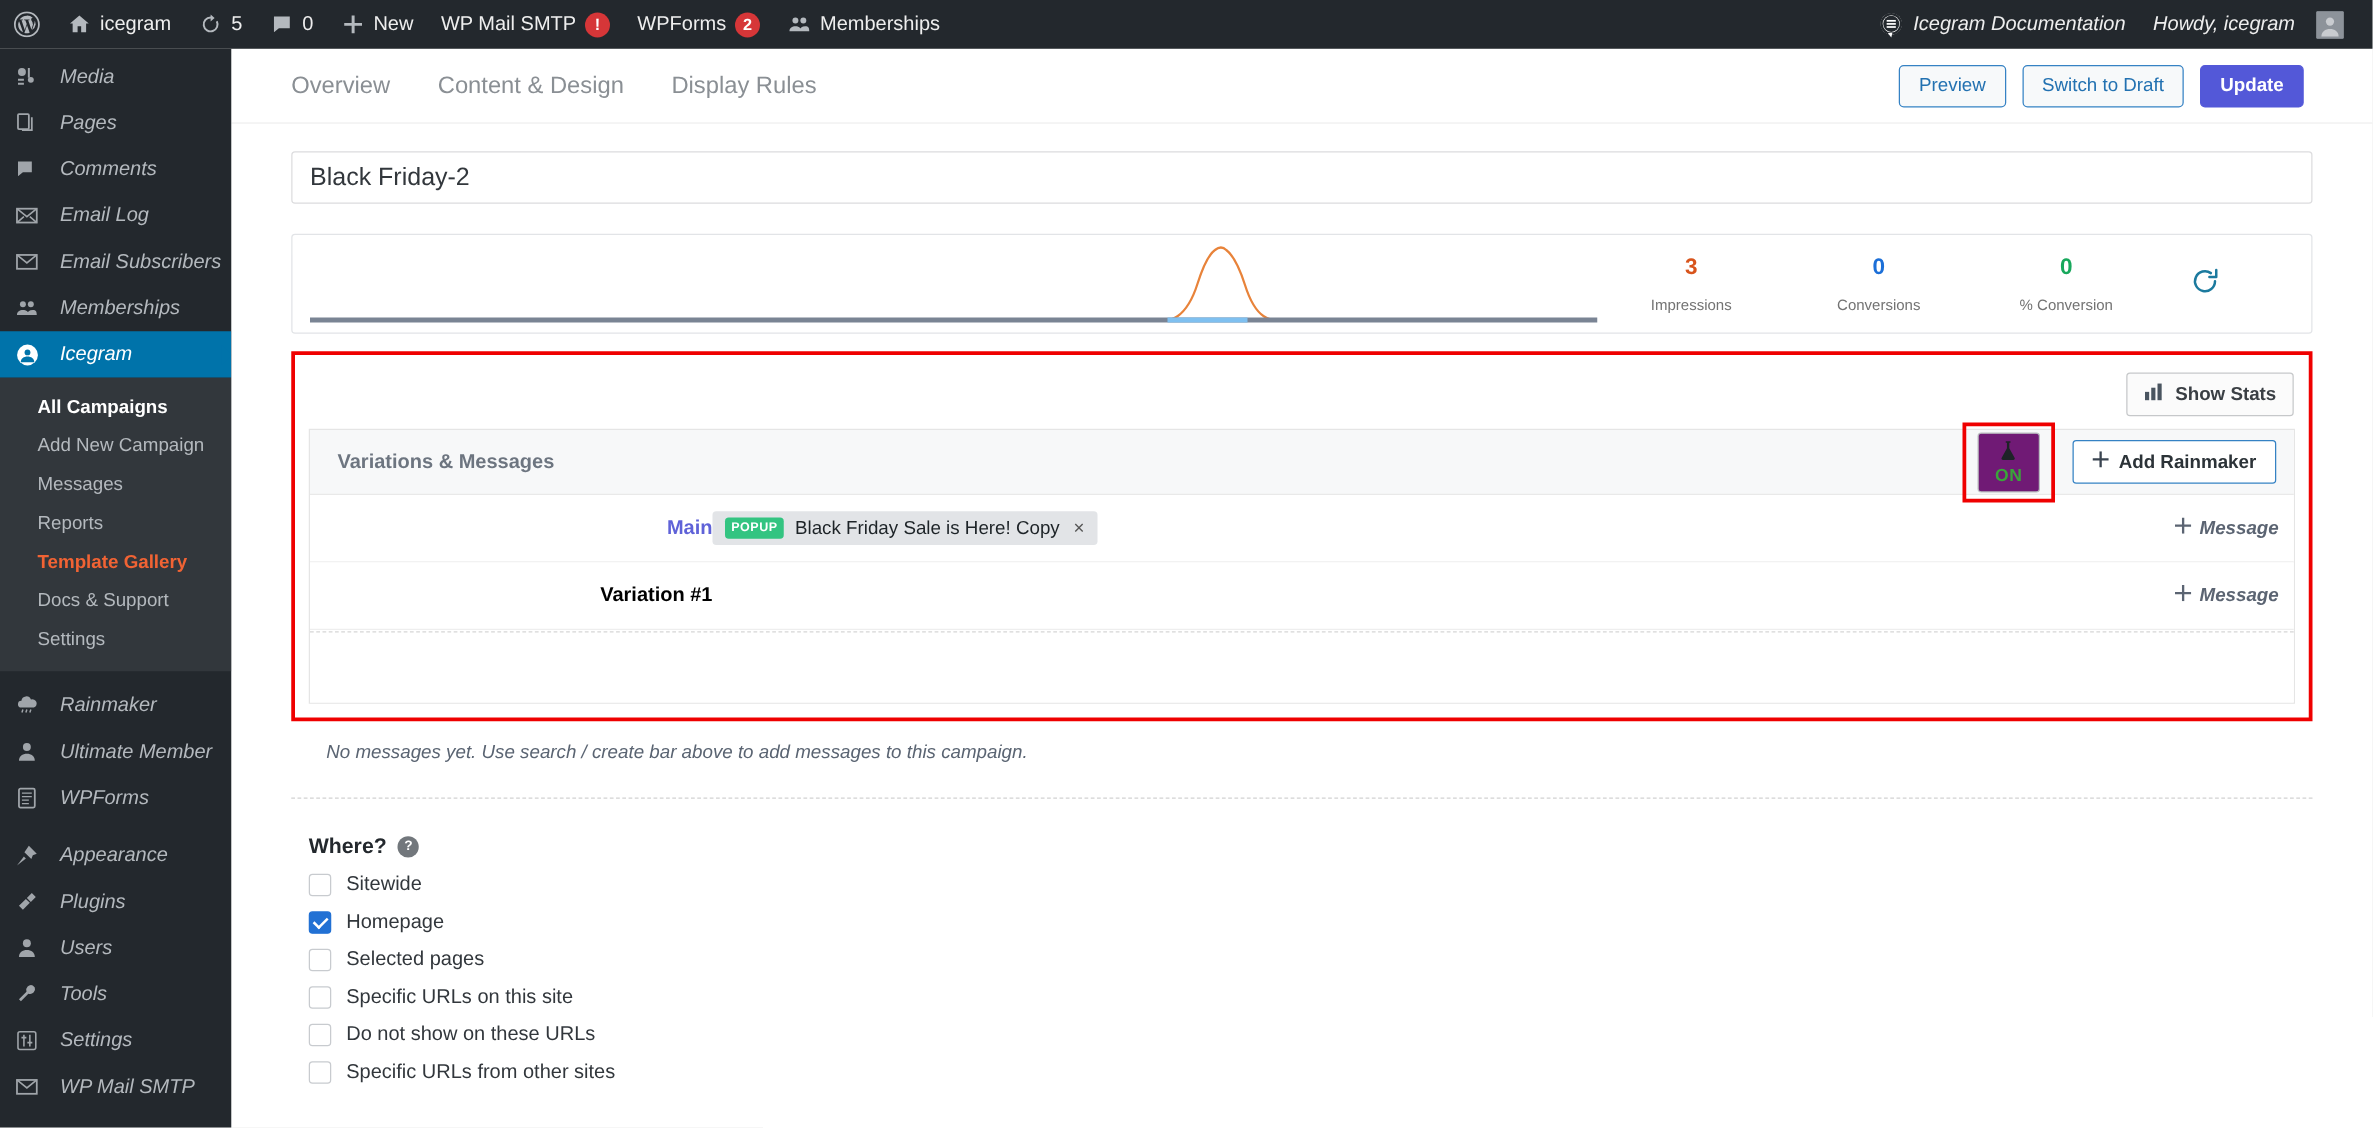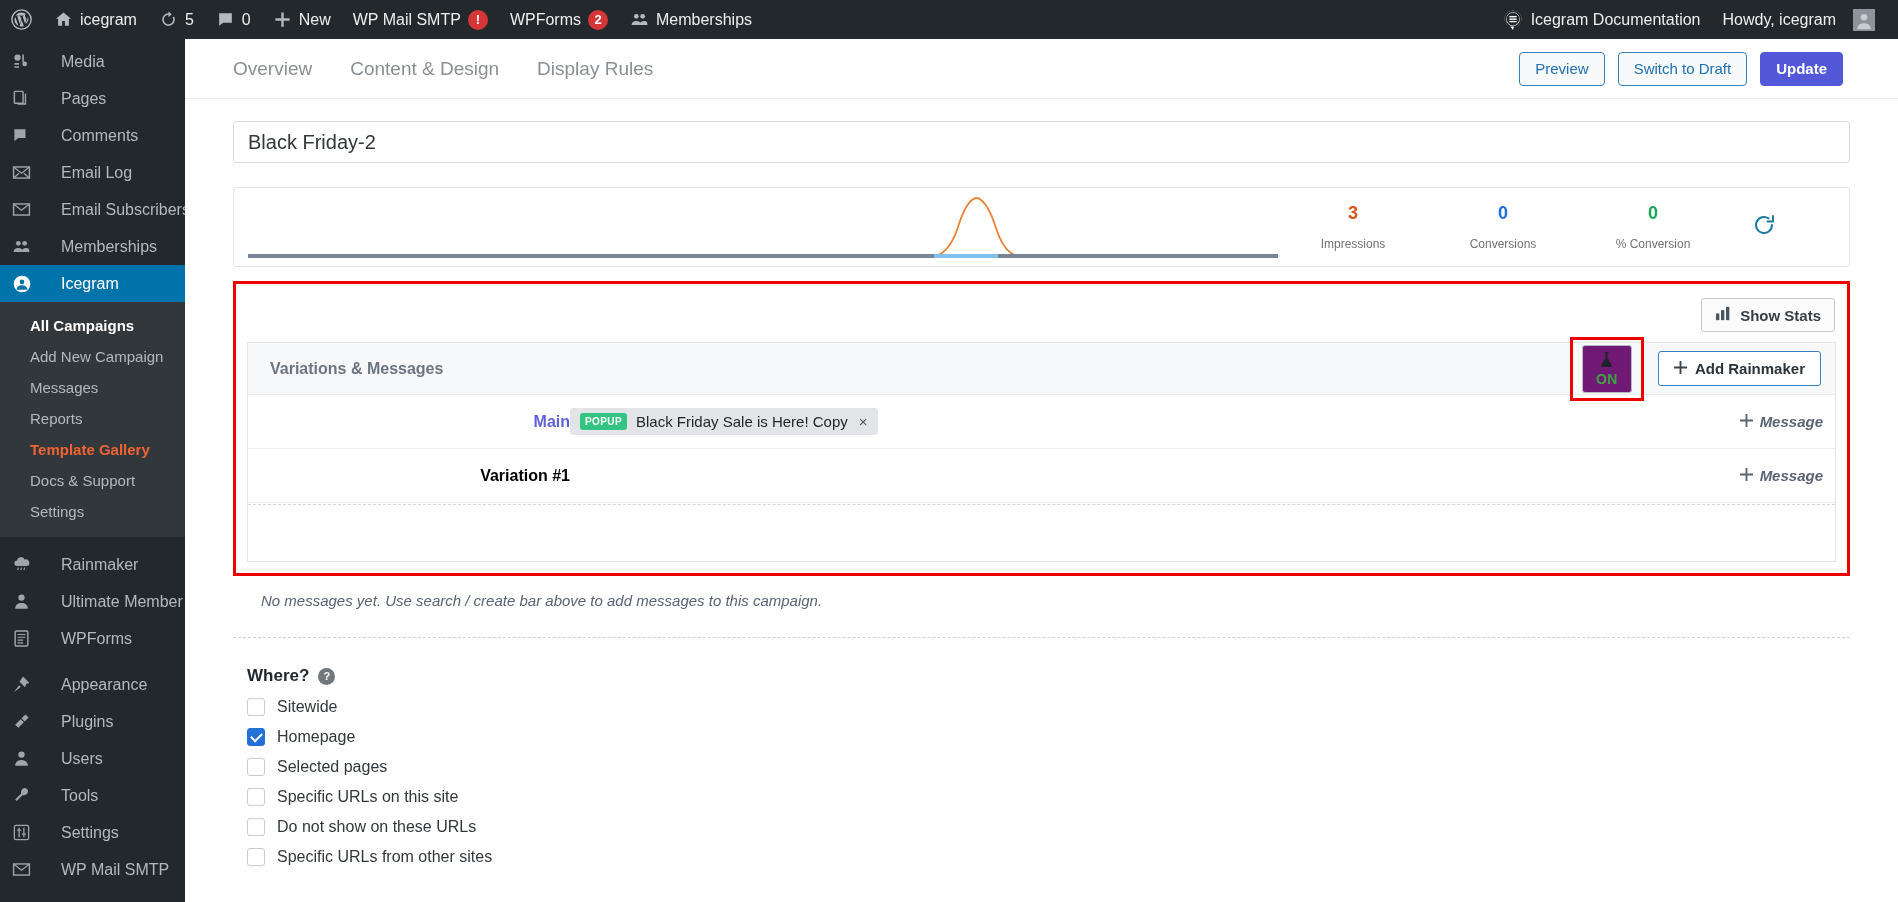--- a/index.html
+++ b/index.html
@@ -29,21 +29,21 @@
   }
   .ab-item .lbl { font-size: 16px; color: #eeeeee; }
   .ab-sub { color: #a0a5aa; }
   .ab-icon { display: inline-flex; align-items: center; justify-content: center; }
   .ab-badge {
     display: inline-flex; align-items: center; justify-content: center;
     min-width: 20px; height: 20px; padding: 0 5px;
     border-radius: 10px; background: #d63638; color: #fff;
     font-size: 13px; font-weight: bold;
   }
-  .ab-right { margin-left: auto; display: flex; align-items: center; }
+  .ab-right { margin-left: auto; display: flex; align-items: center; font-style: italic; }
   .avatar-box {
     width: 22px; height: 22px; margin-left: 10px; margin-right: 12px;
     background: #8d939a; border-radius: 1px;
     display: flex; align-items: flex-end; justify-content: center;
     overflow: hidden;
   }
 
   
   #sidebar {
     position: absolute; top: 39px; left: 0;
@@ -55,21 +55,21 @@
   .menu-item {
     display: flex; align-items: center;
     height: 37px; padding-left: 12px;
     color: #b4b9be; font-size: 16px;
     position: relative;
   }
   .menu-item .mi-icon {
     width: 26px; display: flex; align-items: center; justify-content: flex-start;
     color: #a0a5aa; flex: 0 0 26px;
   }
-  .menu-item .mi-label { margin-left: 23px; white-space: nowrap; }
+  .menu-item .mi-label { margin-left: 10px; white-space: nowrap; font-style: italic; }
   .menu-item.current {
     background: #0073aa; color: #fff;
   }
   .menu-item.current .mi-icon { color: #fff; }
   .menu-item.current::after {
     content: ""; position: absolute; right: -8px; top: 50%;
     margin-top: -8px; border: 8px solid transparent;
     border-left-color: #0073aa;
   }
   .submenu { background: #32373c; padding: 8px 0 10px 0; }

